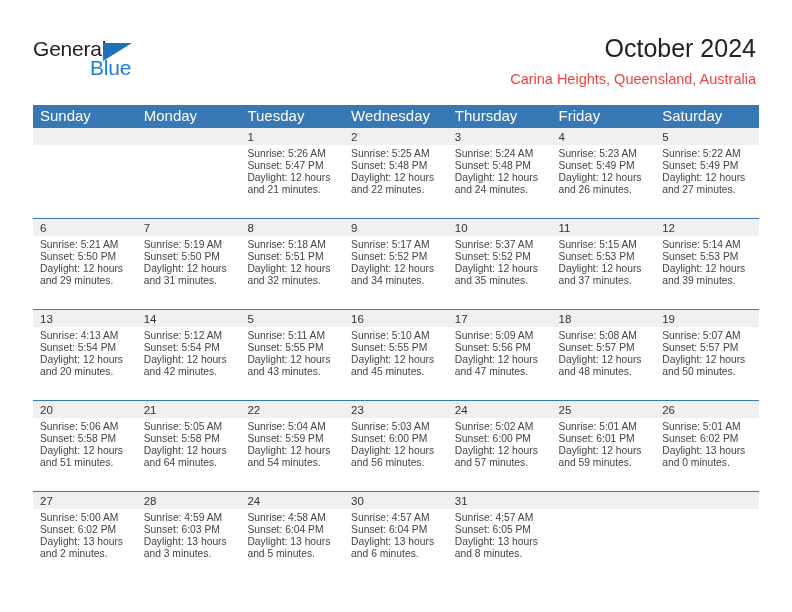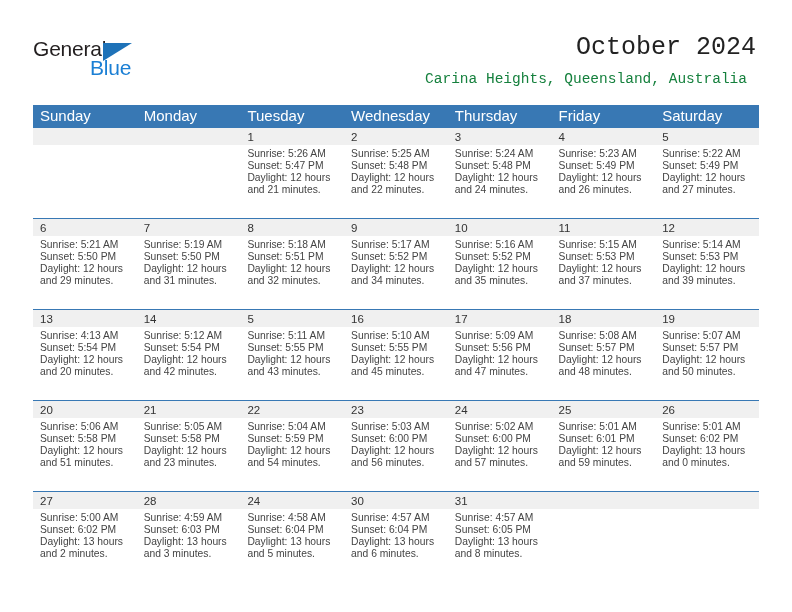--- a/index.html
+++ b/index.html
@@ -66,36 +66,35 @@
     color: #1b7fd4;
     line-height: 22px;
     white-space: nowrap;
   }
 
   .title-block {
     position: absolute;
     right: 36px;
     top: 33px;
     text-align: right;
-    font-family: Liberation Mono, monospace;
   }
   .cal-title {
     font-size: 25px;
     color: #222222;
     line-height: 30px;
     white-space: nowrap;
     font-weight: normal;
     margin: 0;
   }
   .cal-subtitle {
     font-size: 14.5px;
-    color: #15803d;
+    color: #ef4444;
     line-height: 20px;
     white-space: nowrap;
-    margin: 6px 9px 0 0;
+    margin: 6px 0 0 0;
     font-weight: normal;
   }
 
   
   .calendar {
     position: absolute;
     left: 33px;
     top: 105px;
     width: 726px;
     border-collapse: collapse;
@@ -302,21 +301,21 @@
                 <div>Sunset: 5:52 PM</div>
                 <div>Daylight: 12 hours</div>
                 <div>and 34 minutes.</div>
               </div>
             </div>
           </td>
           <td>
             <div class="cell-inner">
               <div class="date-strip">10</div>
               <div class="cell-body">
-                <div>Sunrise: 5:16 AM</div>
+                <div>Sunrise: 5:37 AM</div>
                 <div>Sunset: 5:52 PM</div>
                 <div>Daylight: 12 hours</div>
                 <div>and 35 minutes.</div>
               </div>
             </div>
           </td>
           <td>
             <div class="cell-inner">
               <div class="date-strip">11</div>
               <div class="cell-body">
@@ -430,21 +429,21 @@
               </div>
             </div>
           </td>
           <td>
             <div class="cell-inner">
               <div class="date-strip">21</div>
               <div class="cell-body">
                 <div>Sunrise: 5:05 AM</div>
                 <div>Sunset: 5:58 PM</div>
                 <div>Daylight: 12 hours</div>
-                <div>and 23 minutes.</div>
+                <div>and 64 minutes.</div>
               </div>
             </div>
           </td>
           <td>
             <div class="cell-inner">
               <div class="date-strip">22</div>
               <div class="cell-body">
                 <div>Sunrise: 5:04 AM</div>
                 <div>Sunset: 5:59 PM</div>
                 <div>Daylight: 12 hours</div>

